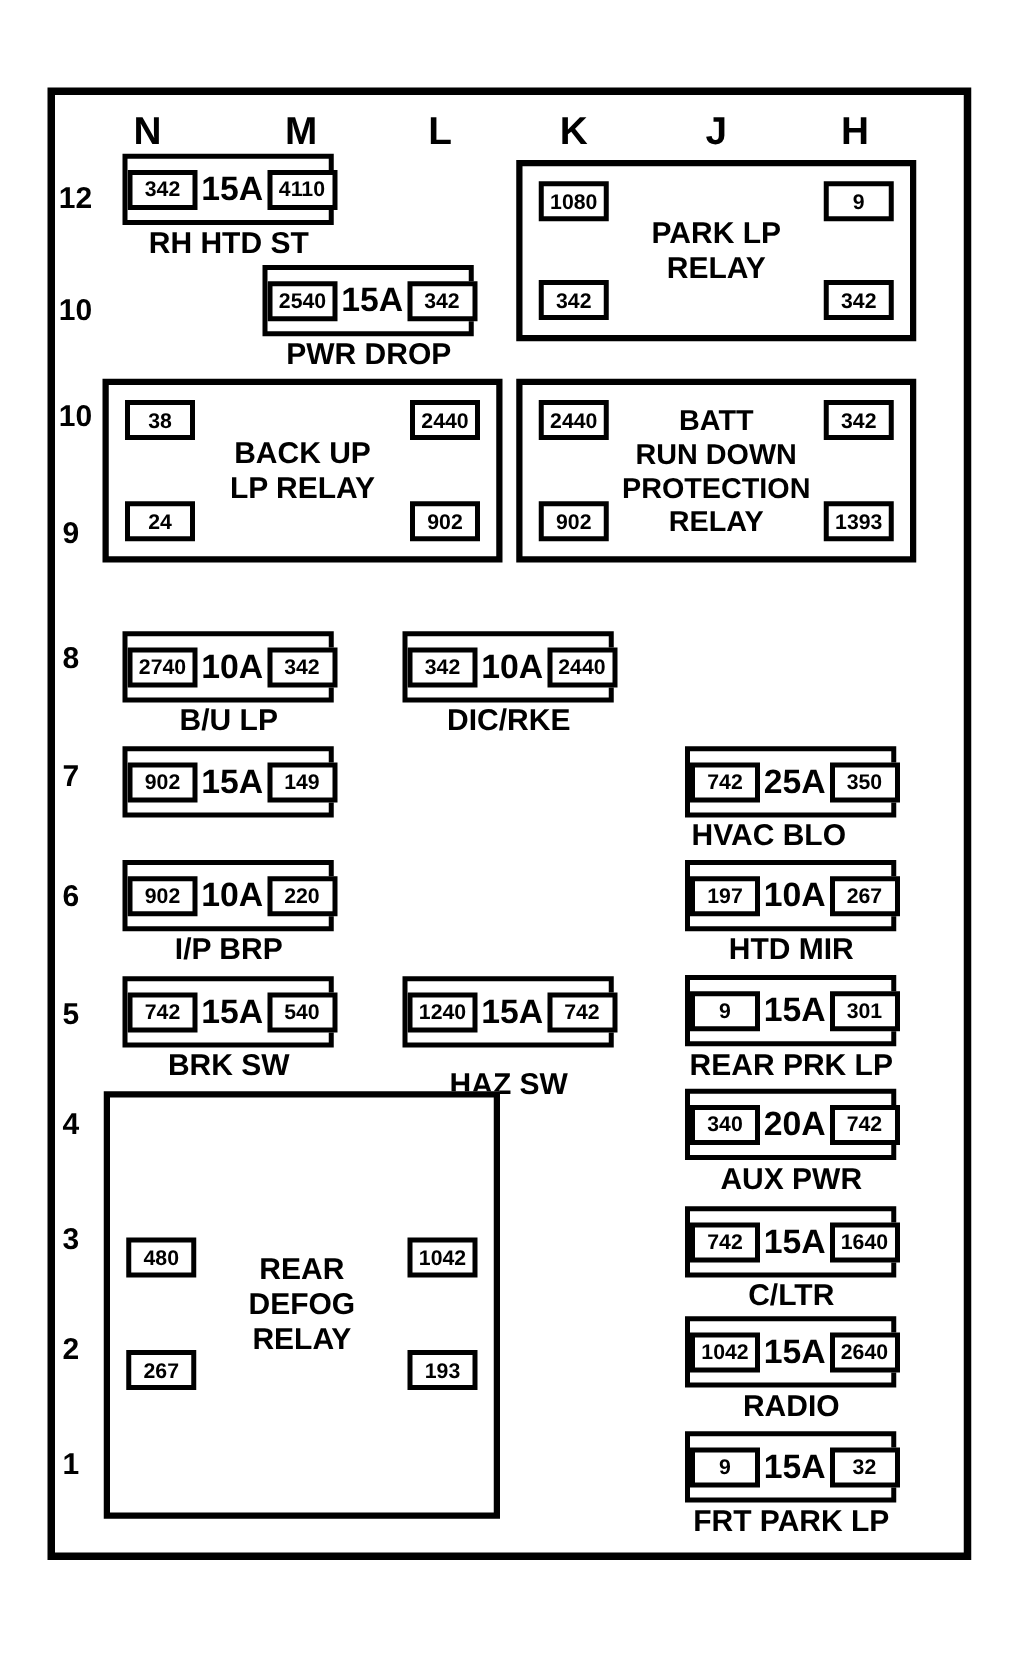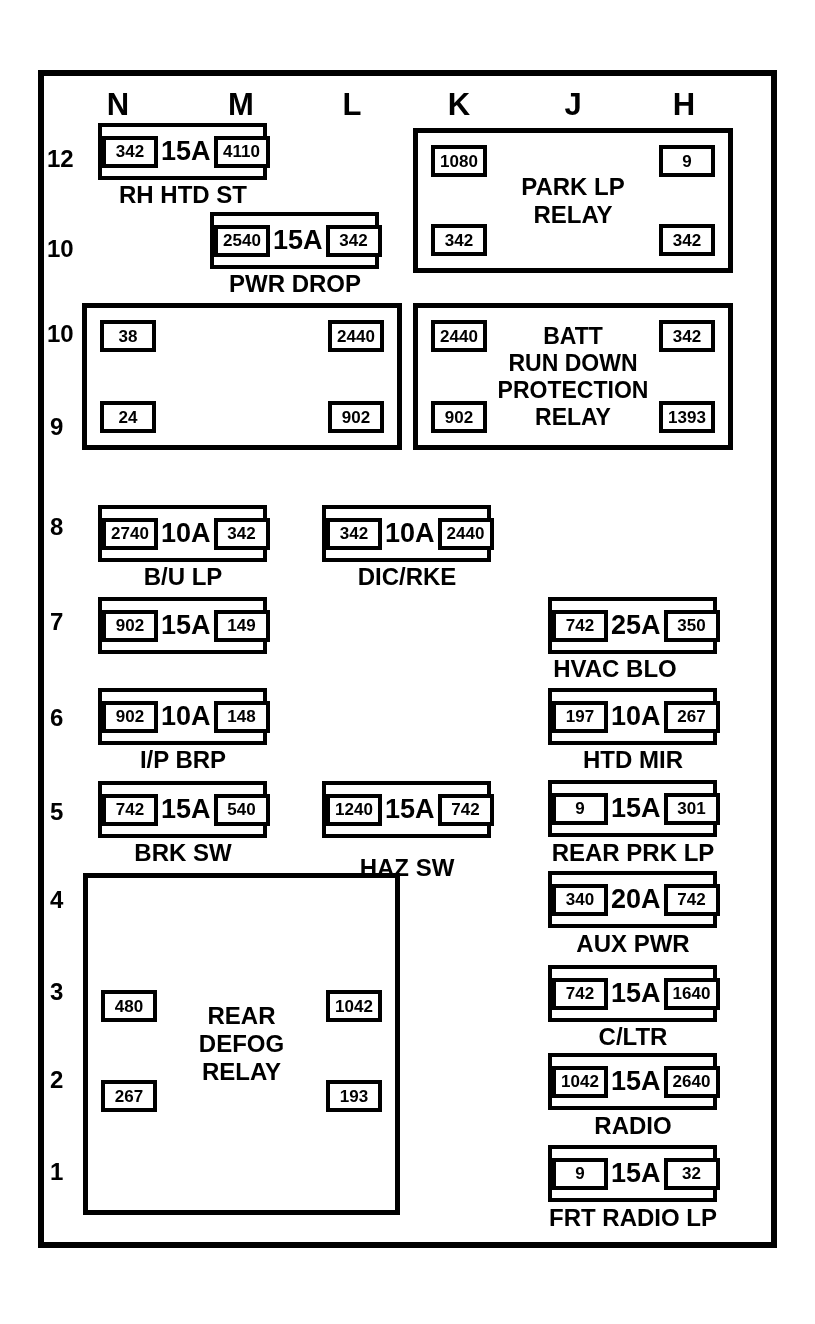--- a/index.html
+++ b/index.html
@@ -153,20 +153,22 @@
     <span class="wirebox pos-br">342</span>
     <div class="relay-text">PARK LP
 RELAY</div>
   </div>
 
   <div class="relay" style="left:82px; top:303px; width:320px; height:147px">
     <span class="wirebox pos-tl">38</span>
     <span class="wirebox pos-tr">2440</span>
     <span class="wirebox pos-bl">24</span>
     <span class="wirebox pos-br">902</span>
+    <div class="relay-text">BACK UP
+LP RELAY</div>
   </div>
 
   <div class="relay" style="left:413px; top:303px; width:320px; height:147px">
     <span class="wirebox pos-tl">2440</span>
     <span class="wirebox pos-tr">342</span>
     <span class="wirebox pos-bl">902</span>
     <span class="wirebox pos-br">1393</span>
     <div class="relay-text" style="font-size:23px; line-height:27px">BATT
 RUN DOWN
 PROTECTION
@@ -205,21 +207,21 @@
       <span class="amp">25A</span>
       <span class="wirebox">350</span>
     </div>
   </div>
   <div class="fuse-label" style="left:615px; top:657px">HVAC BLO</div>
 
   <div class="fuse" style="left:98px; top:688px">
     <div class="fuse-row">
       <span class="wirebox">902</span>
       <span class="amp">10A</span>
-      <span class="wirebox">148</span>
+      <span class="wirebox">220</span>
     </div>
   </div>
   <div class="fuse-label" style="left:183px; top:748px">I/P BRP</div>
 
   <div class="fuse" style="left:548px; top:688px">
     <div class="fuse-row">
       <span class="wirebox">197</span>
       <span class="amp">10A</span>
       <span class="wirebox">267</span>
     </div>
@@ -280,21 +282,21 @@
   </div>
   <div class="fuse-label" style="left:633px; top:1114px">RADIO</div>
 
   <div class="fuse" style="left:548px; top:1145px">
     <div class="fuse-row">
       <span class="wirebox">9</span>
       <span class="amp">15A</span>
       <span class="wirebox">32</span>
     </div>
   </div>
-  <div class="fuse-label" style="left:633px; top:1206px">FRT RADIO LP</div>
+  <div class="fuse-label" style="left:633px; top:1206px">FRT PARK LP</div>
 
   <div class="relay defog" style="left:83px; top:873px; width:317px; height:342px">
     <span class="wirebox pos-tl">480</span>
     <span class="wirebox pos-tr">1042</span>
     <span class="wirebox pos-bl">267</span>
     <span class="wirebox pos-br">193</span>
     <div class="relay-text">REAR
 DEFOG
 RELAY</div>
   </div>

